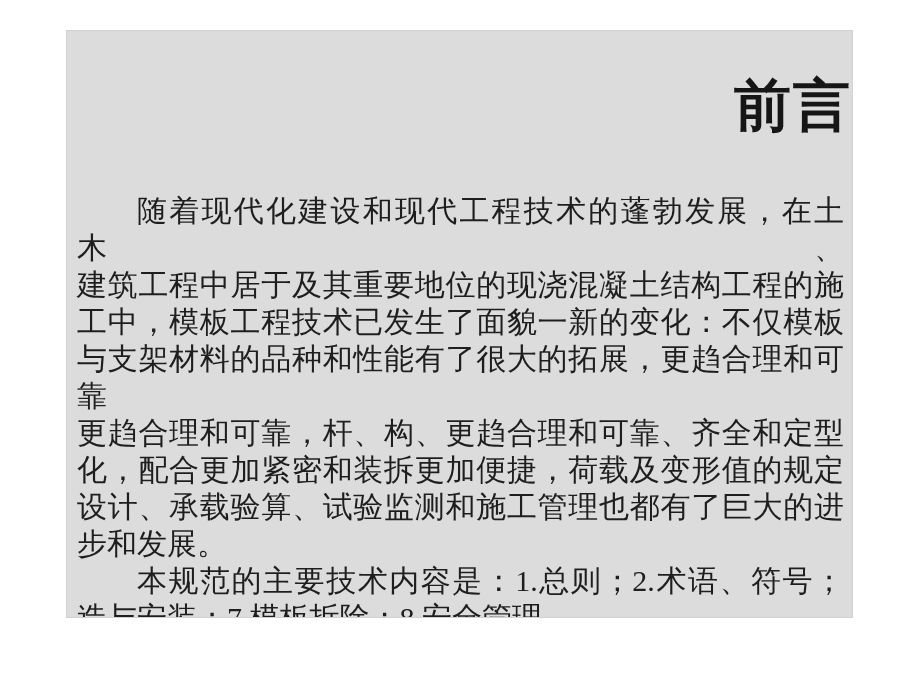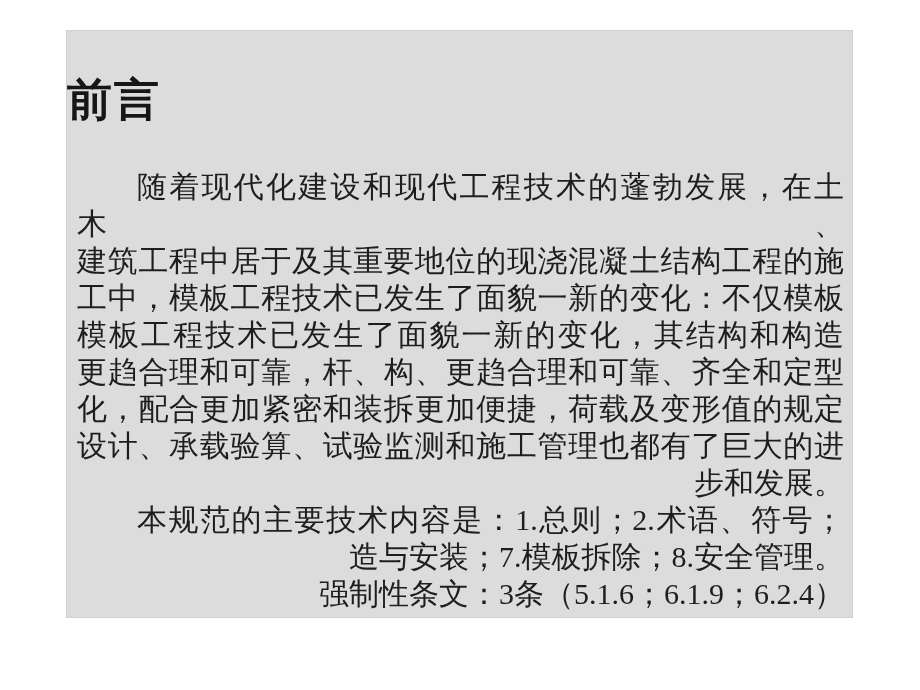--- a/index.html
+++ b/index.html
@@ -20,60 +20,60 @@
     top: 30px;
     width: 787px;
     height: 588px;
     background: #dcdcdc;
     border: 1px solid #d2d2d2;
     box-sizing: border-box;
     overflow: hidden;
   }
   .slide-title {
     margin-top: 46px;
-    text-align: left;
+    text-align: right;
     font-family: "Liberation Sans", "DejaVu Sans", sans-serif;
     font-weight: 700;
-    font-size: 45px;
+    font-size: 57px;
     line-height: 1;
     letter-spacing: 2px;
     color: #161616;
   }
   .slide-body {
-    margin-top: 46px;
+    margin-top: 58px;
     padding-left: 10px;
     padding-right: 8px;
     color: #1e1e1e;
     font-size: 30px;
     line-height: 37px;
   }
   .line {
     white-space: nowrap;
-    text-align: right;
+    text-align: left;
   }
   .line.fill {
     white-space: normal;
     text-align: justify;
     text-align-last: justify;
   }
   .line.indent {
     text-indent: 60px;
   }
 </style>
 </head>
 <body>
 
 <div class="slide">
   <div class="slide-title">前言</div>
 
   <div class="slide-body">
     <div class="line indent fill">随着现代化建设和现代工程技术的蓬勃发展，在土木、</div>
     <div class="line fill">建筑工程中居于及其重要地位的现浇混凝土结构工程的施</div>
     <div class="line fill">工中，模板工程技术已发生了面貌一新的变化：不仅模板</div>
-    <div class="line fill">模板工程技术已发生了面貌一新的变化，其结构和构造</div>
+    <div class="line fill">与支架材料的品种和性能有了很大的拓展，更趋合理和可靠</div>
     <div class="line fill">更趋合理和可靠，杆、构、更趋合理和可靠、齐全和定型</div>
     <div class="line fill">化，配合更加紧密和装拆更加便捷，荷载及变形值的规定</div>
     <div class="line fill">设计、承载验算、试验监测和施工管理也都有了巨大的进</div>
     <div class="line">步和发展。</div>
     <div class="line indent fill">本规范的主要技术内容是：1.总则；2.术语、符号；</div>
     <div class="line">造与安装；7.模板拆除；8.安全管理。</div>
     <div class="line indent">强制性条文：3条（5.1.6；6.1.9；6.2.4）</div>
   </div>
 </div>
 

